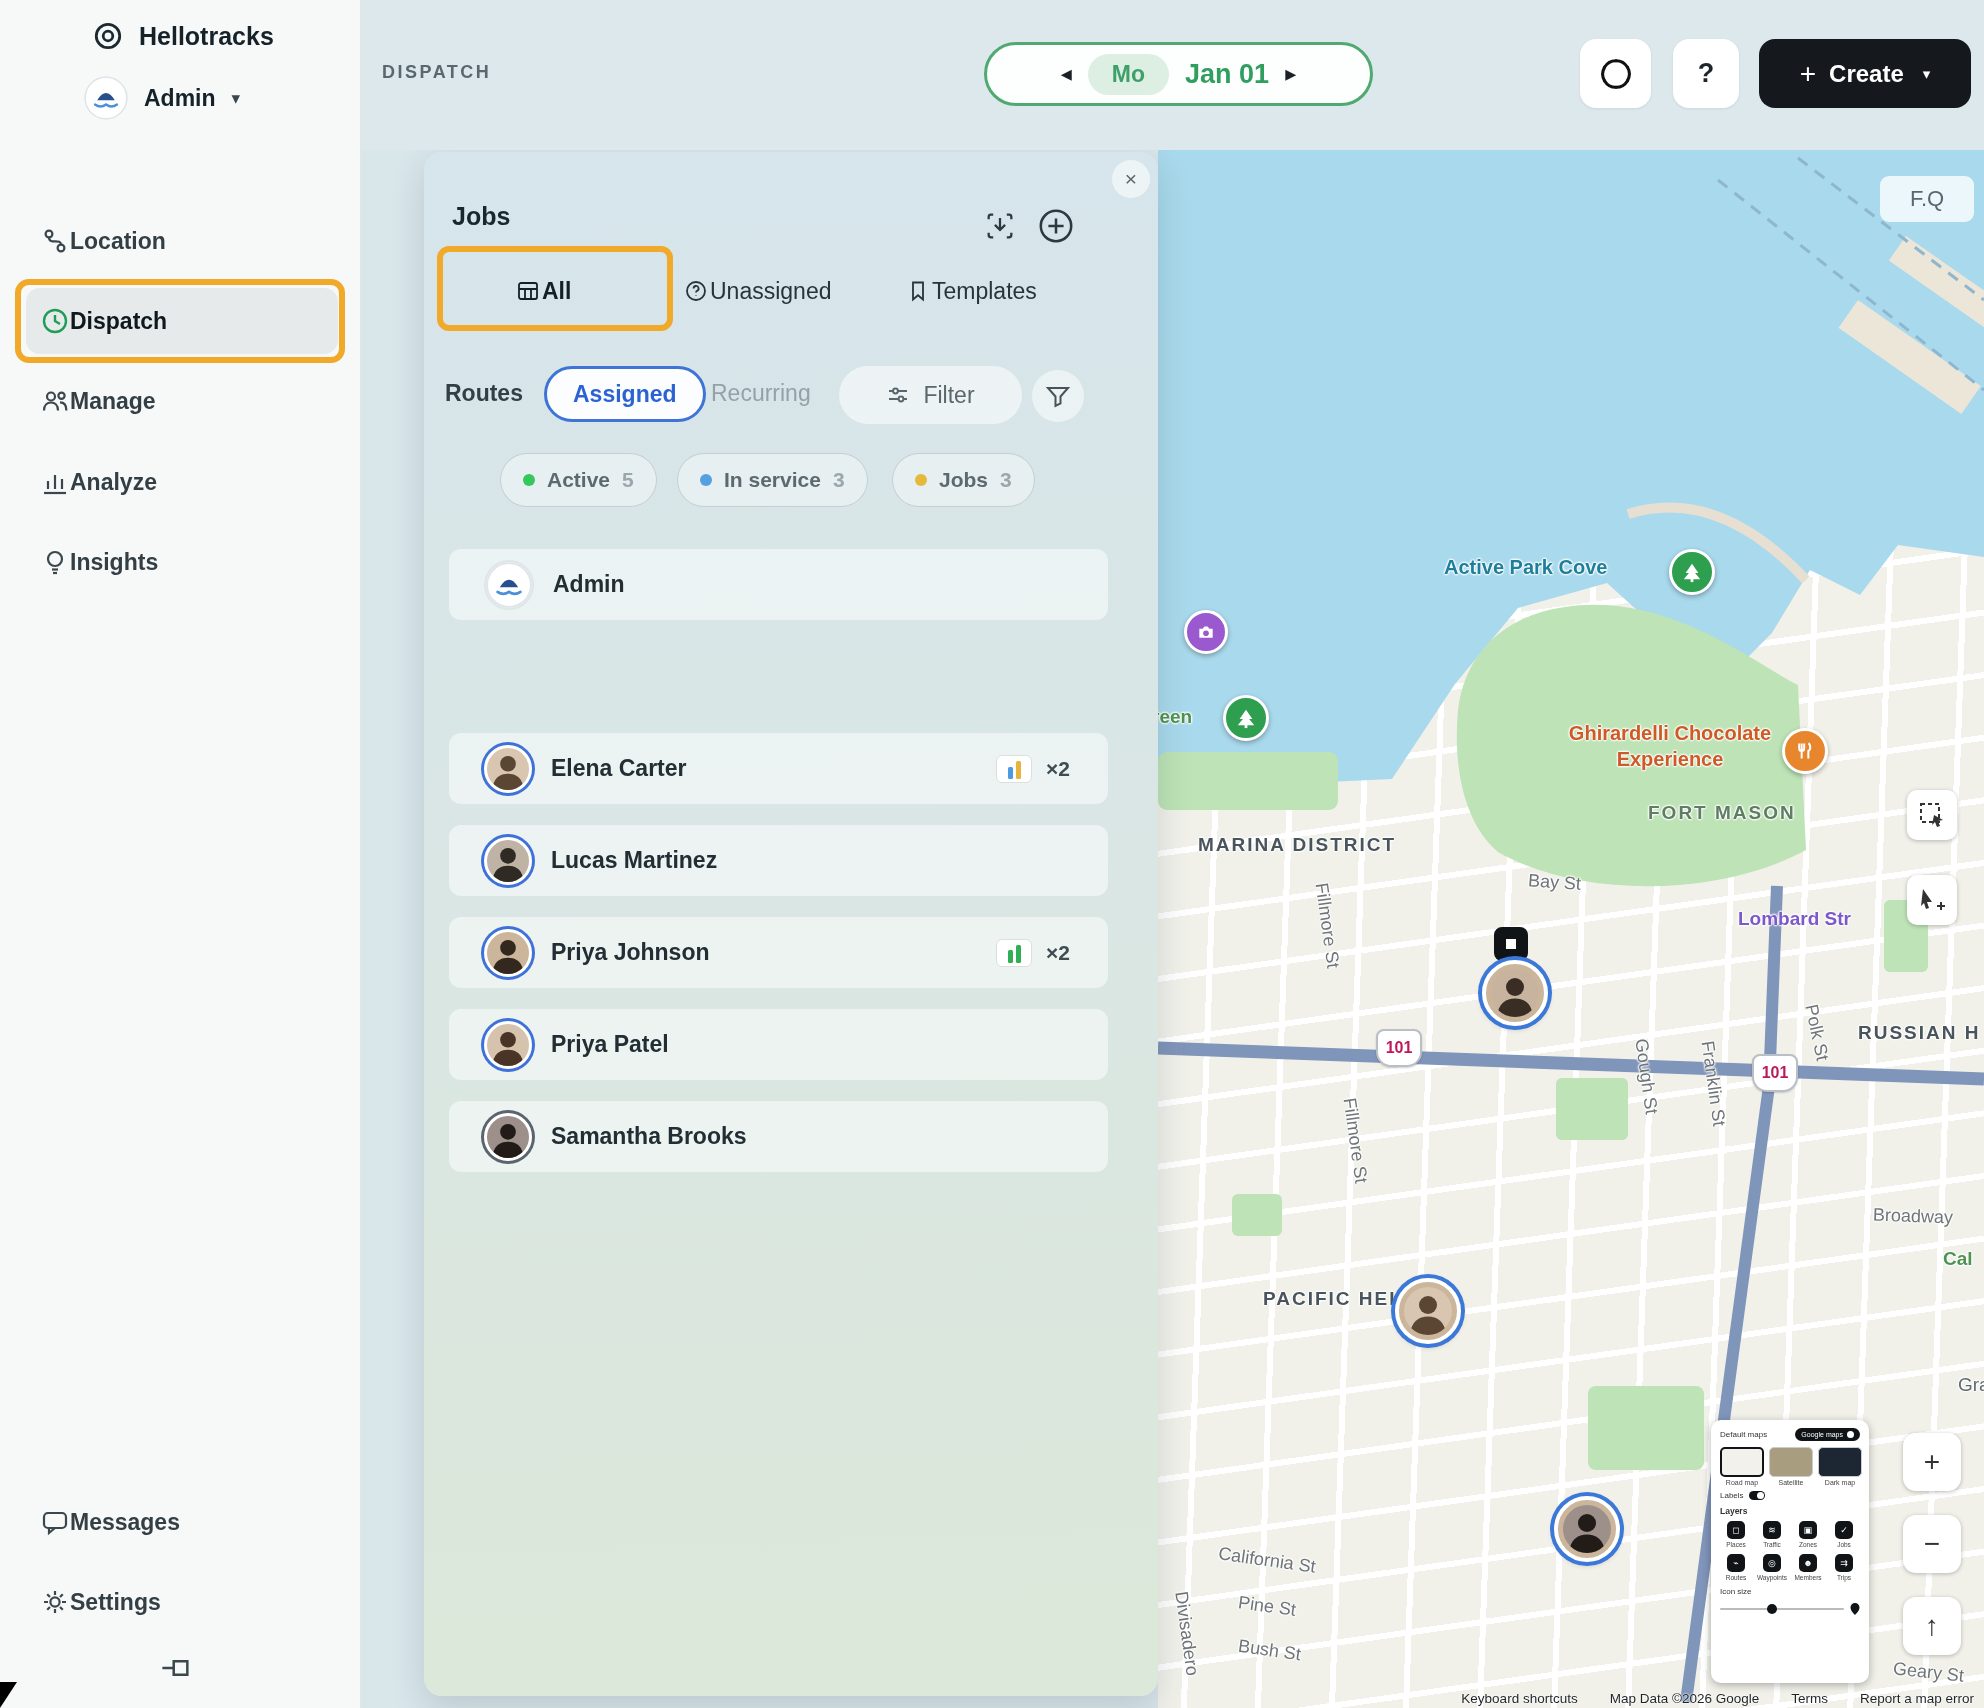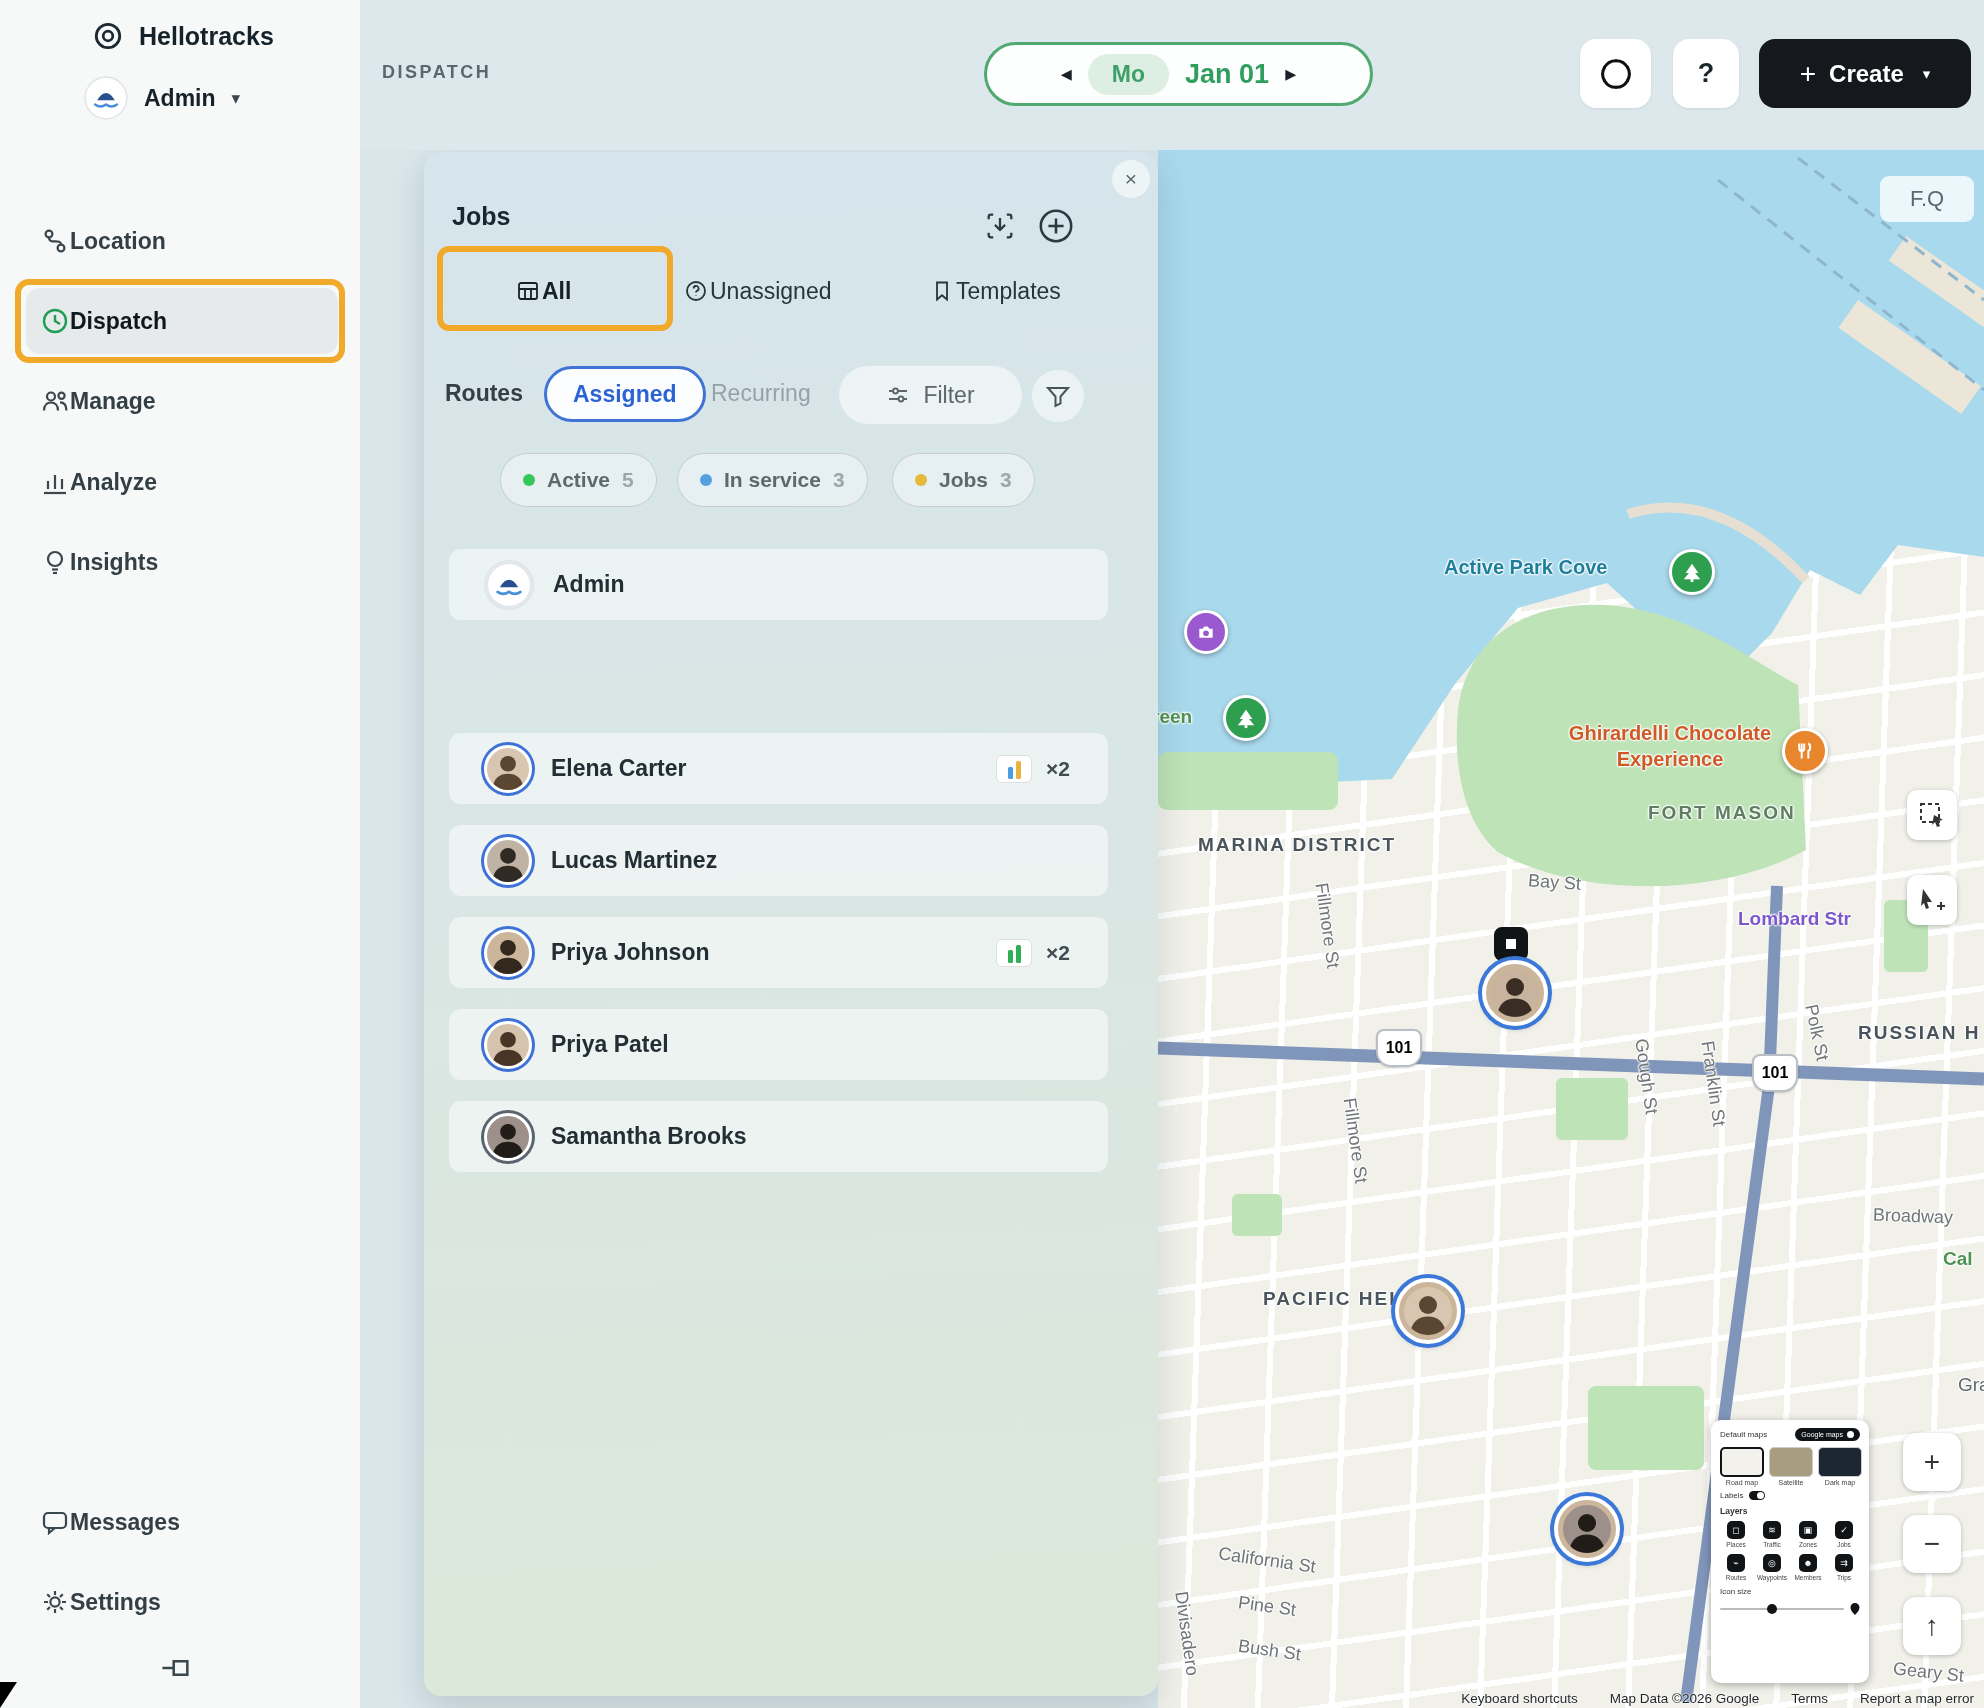--- a/index.html
+++ b/index.html
@@ -114,21 +114,21 @@
       align-items:center;justify-content:center;box-shadow:0 2px 5px rgba(0,0,0,.3)}
   .mk-tree{width:40px;height:40px;background:#2e9e4f}
   .mk-cam{width:38px;height:38px;background:#9b59d0}
   .mk-food{width:40px;height:40px;background:#e8862d}
   .mk-person{width:58px;height:58px;background:#cbb59b;border:4px solid #fff;
       box-shadow:0 0 0 4px #3b78d8,0 2px 6px rgba(0,0,0,.3);overflow:hidden;z-index:6}
   .mk-job{position:absolute;width:34px;height:34px;background:#101417;border-radius:8px;z-index:6;
       display:flex;align-items:center;justify-content:center}
   .mk-job i{display:block;width:10px;height:10px;background:#fff}
   .shield{position:absolute;width:42px;height:34px;background:#fff;border:2px solid #b9bfc6;
-      border-radius:8px 8px 15px 15px;color:#000000;font-size:16px;font-weight:700;display:flex;
+      border-radius:8px 8px 15px 15px;color:#be185d;font-size:16px;font-weight:700;display:flex;
       align-items:center;justify-content:center;z-index:4;box-shadow:0 1px 2px rgba(0,0,0,.18)}
   .searchbox{position:absolute;left:722px;top:26px;width:94px;height:46px;border-radius:9px;
       background:rgba(255,255,255,.78);display:flex;align-items:center;justify-content:center;
       font-size:22px;color:#5a686d;z-index:6;cursor:pointer}
   .mtool{position:absolute;left:749px;width:50px;height:50px;background:#fff;border-radius:10px;
       box-shadow:0 1px 4px rgba(0,0,0,.25);display:flex;align-items:center;justify-content:center;
       z-index:6;cursor:pointer}
   .zbtn{position:absolute;left:745px;width:58px;height:58px;background:#fff;border-radius:13px;
       box-shadow:0 1px 4px rgba(0,0,0,.25);display:flex;align-items:center;justify-content:center;
       font-size:28px;color:#333;z-index:6;cursor:pointer}
@@ -565,21 +565,21 @@
   </div>
   <div class="tabrow-item" style="left:260px">
     <span>
       <svg width="24" height="24" viewBox="0 0 24 24" fill="none" stroke="#26343c" stroke-width="1.8">
         <circle cx="12" cy="12" r="9"></circle>
           <path d="M9.6 9.5 a2.5 2.5 0 1 1 3.4 2.3 c-.8.3-1 .9-1 1.7 M12 16.6 v.4"></path>
       </svg>
     </span>
     <span>Unassigned</span>
   </div>
-  <div class="tabrow-item" style="left:506px">
+  <div class="tabrow-item" style="left:482px">
     <span>
       <svg width="24" height="24" viewBox="0 0 24 24" fill="none" stroke="#26343c" stroke-width="1.8">
         <path d="M7 3.5 h10 v17 l-5 -4.2 l-5 4.2 z"></path>
       </svg>
     </span>
     <span>Templates</span>
   </div>
   <div class="frame-all"></div>
 
   <div class="sub-plain" style="left:21px">Routes</div>

